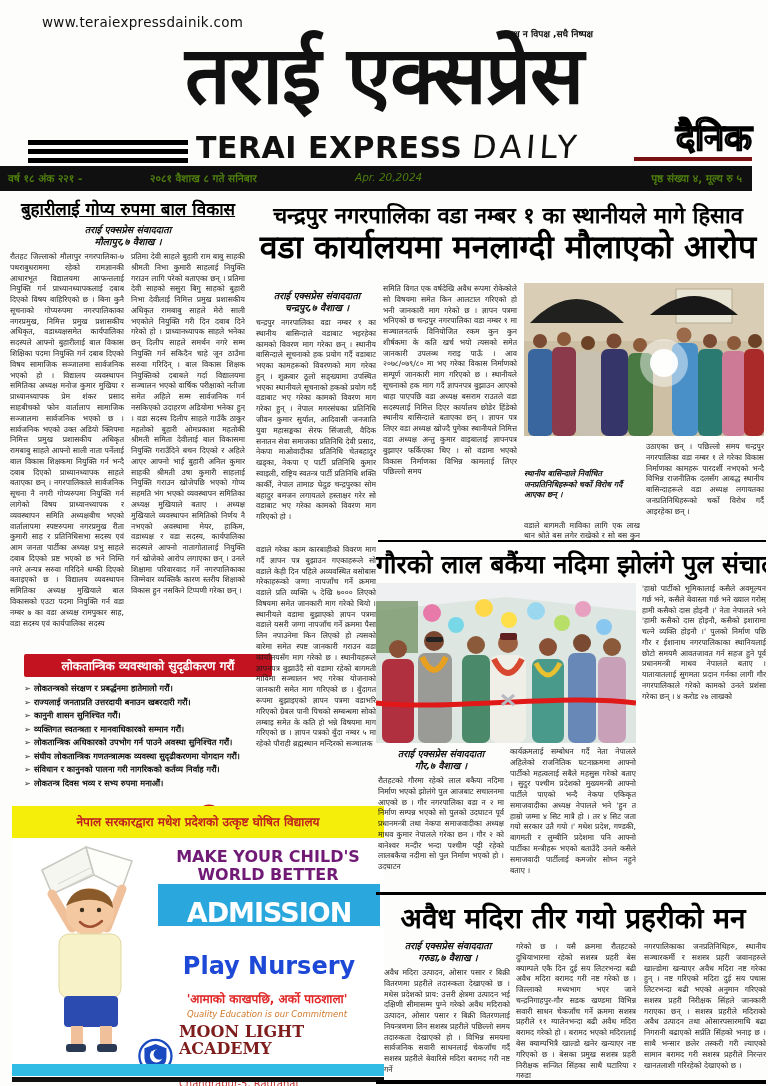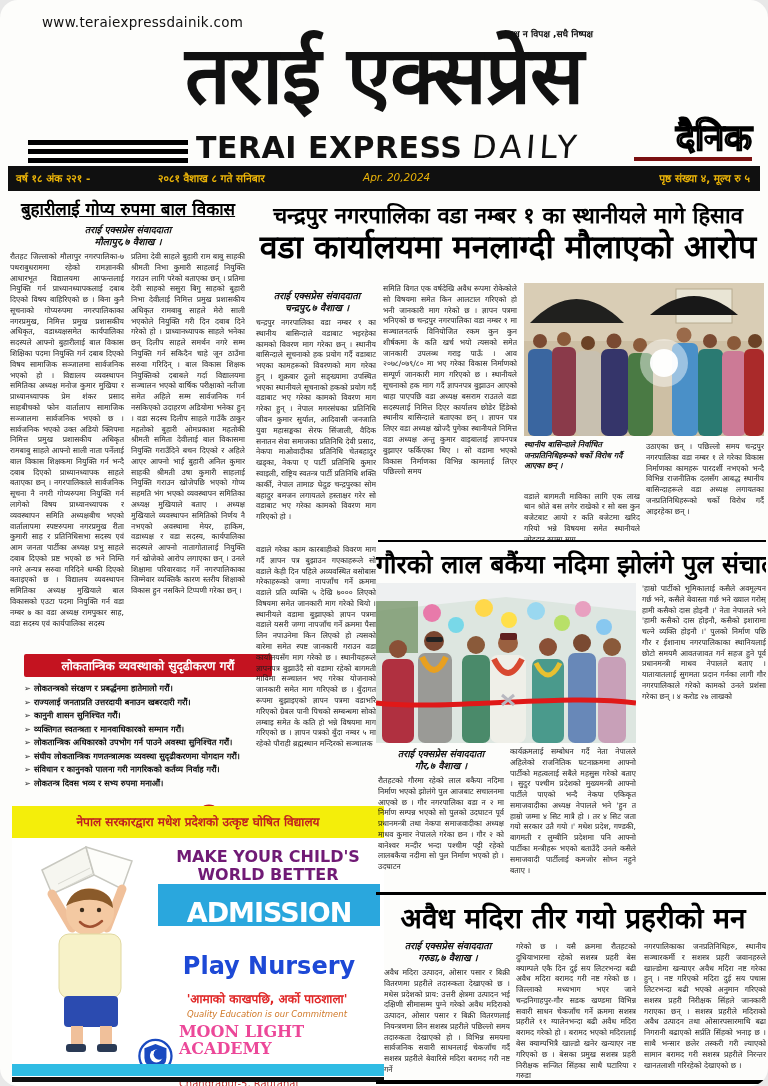--- a/index.html
+++ b/index.html
@@ -1,42 +1,42 @@
 <!DOCTYPE html>
 <html><head>
 <meta charset="utf-8">
 <style>
   html,body{margin:0;padding:0;background:#e8e8e8;}
   .page{position:relative;width:768px;height:1086px;background:#fdfdfb;margin:0 auto;
-        font-family:"DejaVu Sans","Liberation Sans",sans-serif;color:#111;overflow:hidden;border-radius:18px;}
+        font-family:"DejaVu Sans","Liberation Sans",sans-serif;color:#111;overflow:hidden;}
   .abs{position:absolute;}
   
   .website{left:42px;top:14px;font-size:13.5px;letter-spacing:.3px;color:#111;}
   .tagline{left:500px;top:27px;font-size:9px;font-weight:700;}
   .masthead{left:18px;top:26px;width:732px;text-align:center;font-size:80px;font-weight:700;
             line-height:1.25;white-space:nowrap;letter-spacing:-1px;}
   .mast-lines{left:28px;top:140px;width:160px;}
   .mast-lines div{height:5px;background:#000;margin-bottom:4px;}
   .subtitle{left:196px;top:128px;white-space:nowrap;}
   .subtitle .te{font-size:30px;font-weight:900;letter-spacing:.5px;}
   .subtitle .daily{font-size:32px;font-weight:400;letter-spacing:4px;margin-left:10px;
                    display:inline-block;transform:skewX(-4deg);}
   .dainik{right:16px;top:112px;font-size:36px;font-weight:700;color:#fff;
           -webkit-text-stroke:1.6px #000;text-shadow:0 0 1px #000;text-align:right;}
   .dainik-bar{right:16px;top:157px;width:118px;height:4px;background:#7a1010;}
-  .datebar{left:8px;top:166px;width:752px;height:25px;background:#101010;color:#eab308;}
+  .datebar{left:0;top:166px;width:752px;height:25px;background:#101010;color:#4d7c0f;}
   .datebar span{position:absolute;top:5px;font-size:10.5px;font-weight:700;}
   .db-issue{left:8px;} .db-nep{left:150px;}
   .db-eng{left:355px;font-style:italic;font-weight:400 !important;}
   .db-price{right:10px;}
   
   .headline{font-weight:700;color:#000;text-align:center;}
   .byline{text-align:center;font-weight:700;font-style:italic;font-size:9.5px;line-height:1.25;}
   .col{font-size:7.6px;line-height:1.42;text-align:justify;color:#1a1a1a;overflow:hidden;}
-  .caption{font-size:7.8px;font-weight:700;font-style:italic;line-height:1.35;}
+  .caption{font-size:7.8px;font-weight:700;font-style:italic;line-height:1.35;margin-top:29px;}
   .rule{background:#000;}
   
   .h-buhari{left:8px;top:197px;width:240px;font-size:17px;white-space:nowrap;overflow:hidden;text-decoration:underline;}
   
   .notice{left:24px;top:654px;width:248px;}
   .notice-title{background:#c41320;color:#fff;font-weight:700;font-size:12px;text-align:center;
                 padding:3px 2px;border-radius:2px;}
   .notice-list{margin-top:6px;}
   .notice-item{font-size:8.2px;font-weight:700;line-height:1.35;margin-bottom:2.5px;display:flex;gap:3px;}
   .notice-item .arrow{color:#222;flex:0 0 auto;}
@@ -51,21 +51,21 @@
             color:#701a75;text-align:center;line-height:1.1;}
   .ad-blue{position:absolute;left:146px;top:78px;width:222px;height:42px;background:#2aa7dd;
            color:#fff;font-weight:900;font-size:27px;text-align:center;line-height:58px;letter-spacing:-1px;}
   .ad-play{position:absolute;left:146px;top:146px;width:222px;font-size:24px;font-weight:800;
            color:#1d49d6;text-align:center;}
   .ad-quote{position:absolute;left:138px;top:184px;width:234px;font-size:12px;font-weight:700;
             color:#e02828;text-align:center;}
   .ad-quality{position:absolute;left:138px;top:203px;width:234px;font-size:8.5px;font-style:italic;
               color:#d07828;text-align:center;}
   .ad-school{position:absolute;left:126px;top:218px;width:246px;display:flex;gap:6px;align-items:center;}
-  .ad-school .name{font-family:"DejaVu Serif","Liberation Serif",serif;font-size:16px;font-weight:700;color:#ec4899;line-height:1.05;}
+  .ad-school .name{font-family:"DejaVu Serif","Liberation Serif",serif;font-size:16px;font-weight:700;color:#7f1d1d;line-height:1.05;}
   .ad-school .sec{font-size:9px;font-weight:700;letter-spacing:2.5px;color:#16328c;
                   border-bottom:1.5px solid #16328c;display:inline-block;}
   .ad-school .addr{font-size:10px;color:#c03030;margin-top:1px;}
   .ad-cyan{position:absolute;left:0;top:258px;width:372px;height:12px;background:#30bce4;}
   .ad-black{position:absolute;left:0;top:271px;width:372px;height:5px;background:#111;}
   
   .h-wada-kicker{left:252px;top:199px;width:512px;font-size:22px;white-space:nowrap;overflow:hidden;}
   .h-wada{left:252px;top:224px;width:512px;font-size:32px;white-space:nowrap;overflow:hidden;}
   
   .h-gaur{left:376px;top:546px;width:390px;font-size:25px;white-space:nowrap;overflow:hidden;}

